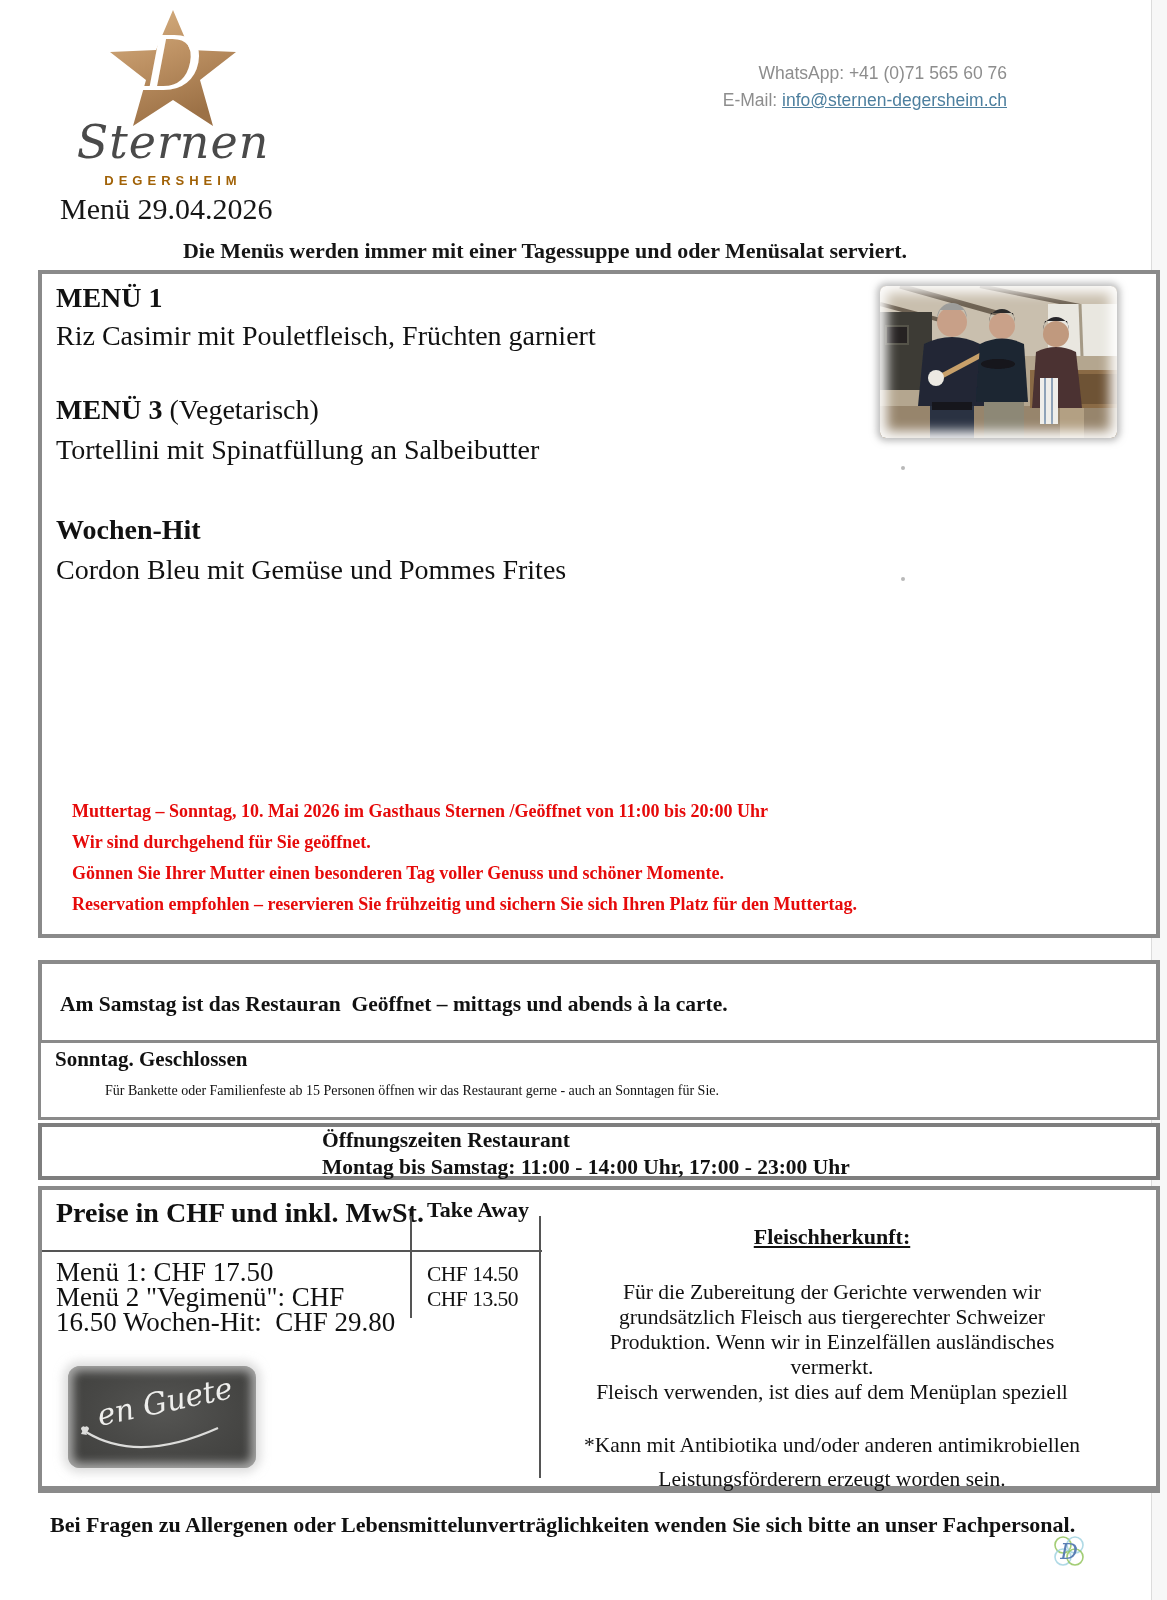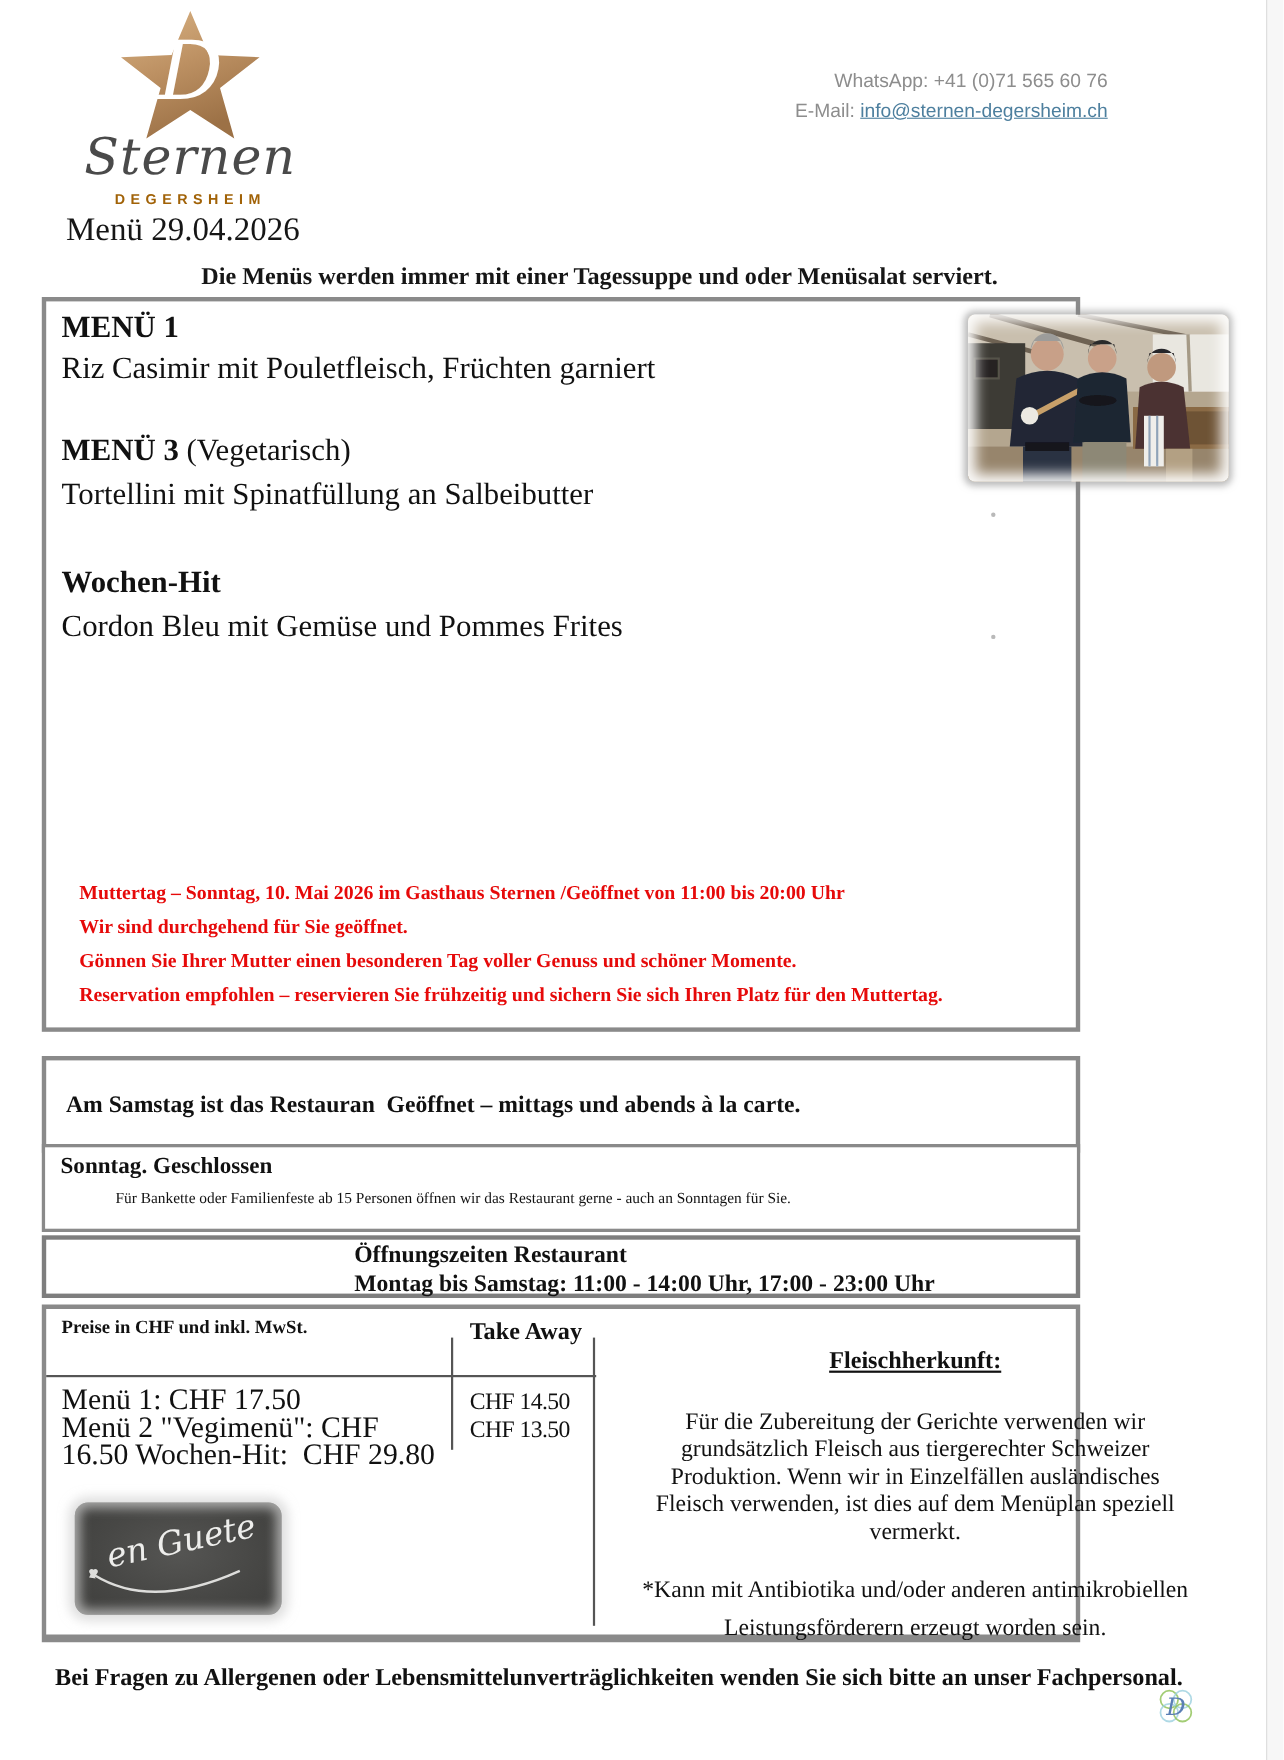--- a/index.html
+++ b/index.html
@@ -31,21 +31,21 @@
   .address {
     position:absolute; right:155px; top:115px; font-family:"Liberation Sans", sans-serif;
     font-size:17.5px; color:#2e2e2e;
   }
   .doc-title { position:absolute; left:60px; top:192px; font-size:30px; color:#161616; }
   .notice {
     position:absolute; left:0; top:238px; width:1090px; text-align:center;
     font-size:22px; font-weight:bold; color:#161616;
   }
   
-  .gbox { position:absolute; left:38px; width:944px; background:#fff; border:4px solid #8a8a8a; }
+  .gbox { position:absolute; left:38px; width:1122px; background:#fff; border:4px solid #8a8a8a; }
   .box-menu   { top:270px;  height:668px; }
   .box-sat    { top:960px;  height:88px;  border-width:4px; }
   .box-sun    { top:1040px; height:80px;  border-width:3px; }
   .box-hours  { top:1123px; height:57px;  border-width:4px; border-color:#7e7e7e; }
   .box-price  { top:1186px; height:307px; border-bottom-width:7px; }
   
   .menu-item-heading { position:absolute; left:14px; font-size:28px; font-weight:bold; }
   .menu-item-heading .suffix { font-weight:normal; }
   .menu-item-desc { position:absolute; left:14px; font-size:28px; }
   .team-photo {
@@ -61,21 +61,21 @@
   .promo { position:absolute; left:30px; top:522px; width:1030px; }
   .promo div { font-size:18px; font-weight:bold; color:#e60a0a; line-height:31px; white-space:pre-wrap; }
   .dot-artifact { position:absolute; width:4px; height:4px; background:#b9b9b9; border-radius:50%; }
   
   .sat-note { position:absolute; left:18px; top:28px; font-size:21.5px; font-weight:bold; white-space:pre-wrap; }
   .sun-closed { position:absolute; left:14px; top:4px; font-size:21px; font-weight:bold; }
   .sun-banquet { position:absolute; left:64px; top:40px; font-size:14px; }
   .hours-title { position:absolute; left:280px; top:1px; font-size:21.5px; font-weight:bold; }
   .hours-detail { position:absolute; left:280px; top:28px; font-size:21.5px; font-weight:bold; }
   
-  .price-header { position:absolute; left:14px; top:7px; font-size:17px; font-weight:bold; }
+  .price-header { position:absolute; left:14px; top:7px; font-size:28px; font-weight:bold; }
   .takeaway-header { position:absolute; left:385px; top:7px; font-size:22px; font-weight:bold; }
   .price-hr { position:absolute; left:0; top:60px; width:500px; height:2px; background:#555; }
   .vrule-1 { position:absolute; left:368px; top:26px; width:2px; height:102px; background:#555; }
   .vrule-2 { position:absolute; left:497px; top:26px; width:2px; height:262px; background:#555; }
   .price-lines { position:absolute; left:14px; top:70px; font-size:27px; line-height:25px; }
   .price-lines div { white-space:pre-wrap; }
   .takeaway-lines { position:absolute; left:385px; top:72px; font-size:21.5px; line-height:25px; letter-spacing:-0.5px; }
   .chalkboard {
     position:absolute; left:26px; top:176px; width:188px; height:102px;
     background:radial-gradient(ellipse at 50% 45%, #555553 0%, #474745 55%, #3e3e3c 100%);
@@ -234,22 +234,22 @@
       </svg>
       <div class="chalk-text">en Guete</div>
     </div>
 
     <div class="meat">
       <div class="meat-title">Fleischherkunft:</div>
       <div class="meat-body">
         <div>Für die Zubereitung der Gerichte verwenden wir</div>
         <div>grundsätzlich Fleisch aus tiergerechter Schweizer</div>
         <div>Produktion. Wenn wir in Einzelfällen ausländisches</div>
+        <div>vermerkt.</div>
         <div>Fleisch verwenden, ist dies auf dem Menüplan speziell</div>
-        <div>vermerkt.</div>
       </div>
       <div class="meat-note1">*Kann mit Antibiotika und/oder anderen antimikrobiellen</div>
       <div class="meat-note2">Leistungsförderern erzeugt worden sein.</div>
     </div>
   </div>
 
   <div class="footer-note">Bei Fragen zu Allergenen oder Lebensmittelunverträglichkeiten wenden Sie sich bitte an unser Fachpersonal.</div>
   <svg class="footer-icon" width="34" height="36" viewBox="0 0 34 36">
     <circle cx="11" cy="12" r="8" fill="none" stroke="#8cc152" stroke-width="1.6" opacity="0.8"></circle>
     <circle cx="23" cy="12" r="8" fill="none" stroke="#9bd0de" stroke-width="1.6" opacity="0.8"></circle>

